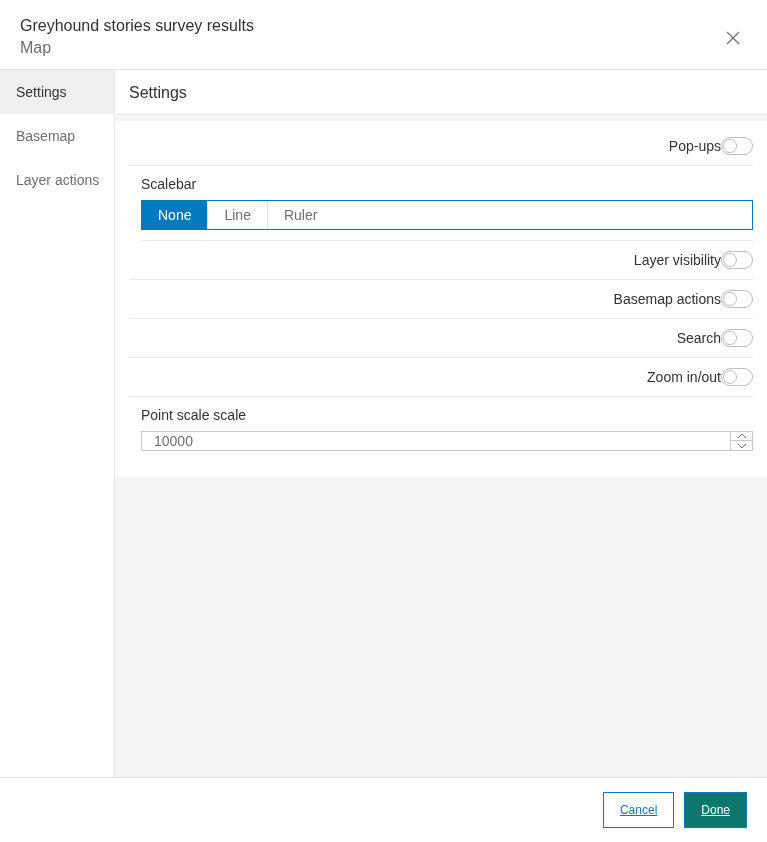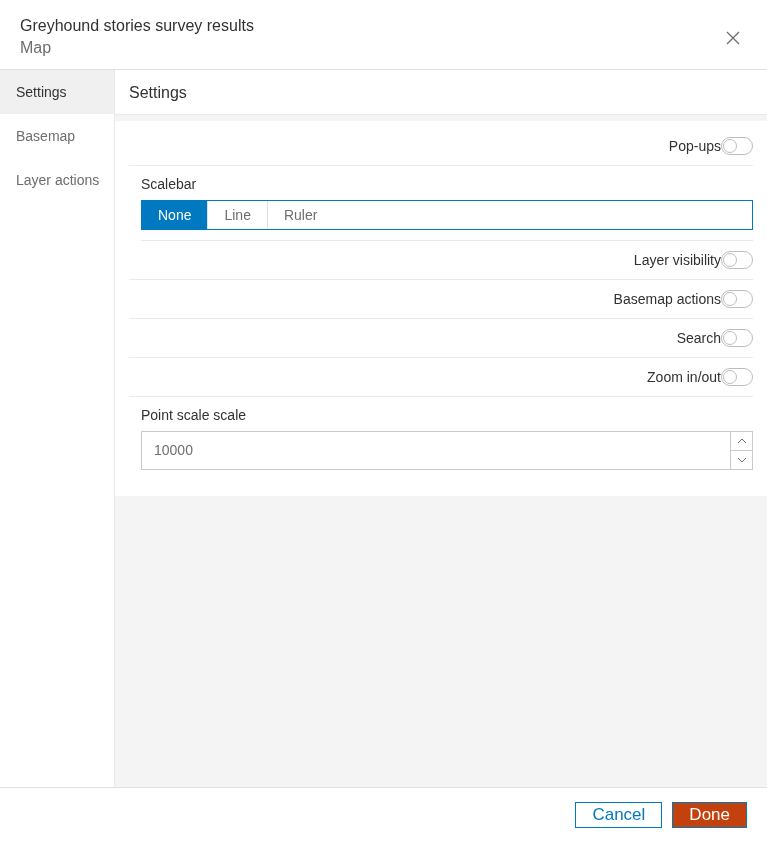--- a/index.html
+++ b/index.html
@@ -115,21 +115,21 @@
     .seg-btn:last-child { border-right: none; }
     .seg-btn.active {
       background: #0079c1;
       color: #ffffff;
     }
 
     
     .num-wrap {
       display: flex;
       border: 1px solid #cacaca;
-      height: 39px;
+      height: 20px;
     }
     .num-input {
       flex: 1;
       border: none;
       padding: 0 12px;
       font-size: 14px;
       color: #6e6e6e;
       outline: none;
     }
     .num-steps {
@@ -154,27 +154,28 @@
 
     .footer {
       border-top: 1px solid #e0e0e0;
       padding: 14px 20px;
       display: flex;
       justify-content: flex-end;
       gap: 10px;
       background: #ffffff;
     }
     .btn {
-      font-size: 17px;
-      padding: 2px 16px;
+      font-size: 12px;
+      padding: 10px 16px;
       cursor: pointer;
       border: 1px solid #0079c1;
+      text-decoration: underline;
     }
     .btn-secondary { background: #ffffff; color: #0079c1; }
-    .btn-primary { background: #c2410c; color: #ffffff; }
+    .btn-primary { background: #0f766e; color: #ffffff; }
   </style>
 </head>
 <body>
 
 <div class="header">
   <div class="header-titles">
     <div class="header-title">Greyhound stories survey results</div>
     <div class="header-subtitle">Map</div>
   </div>
   <div class="close-btn">

